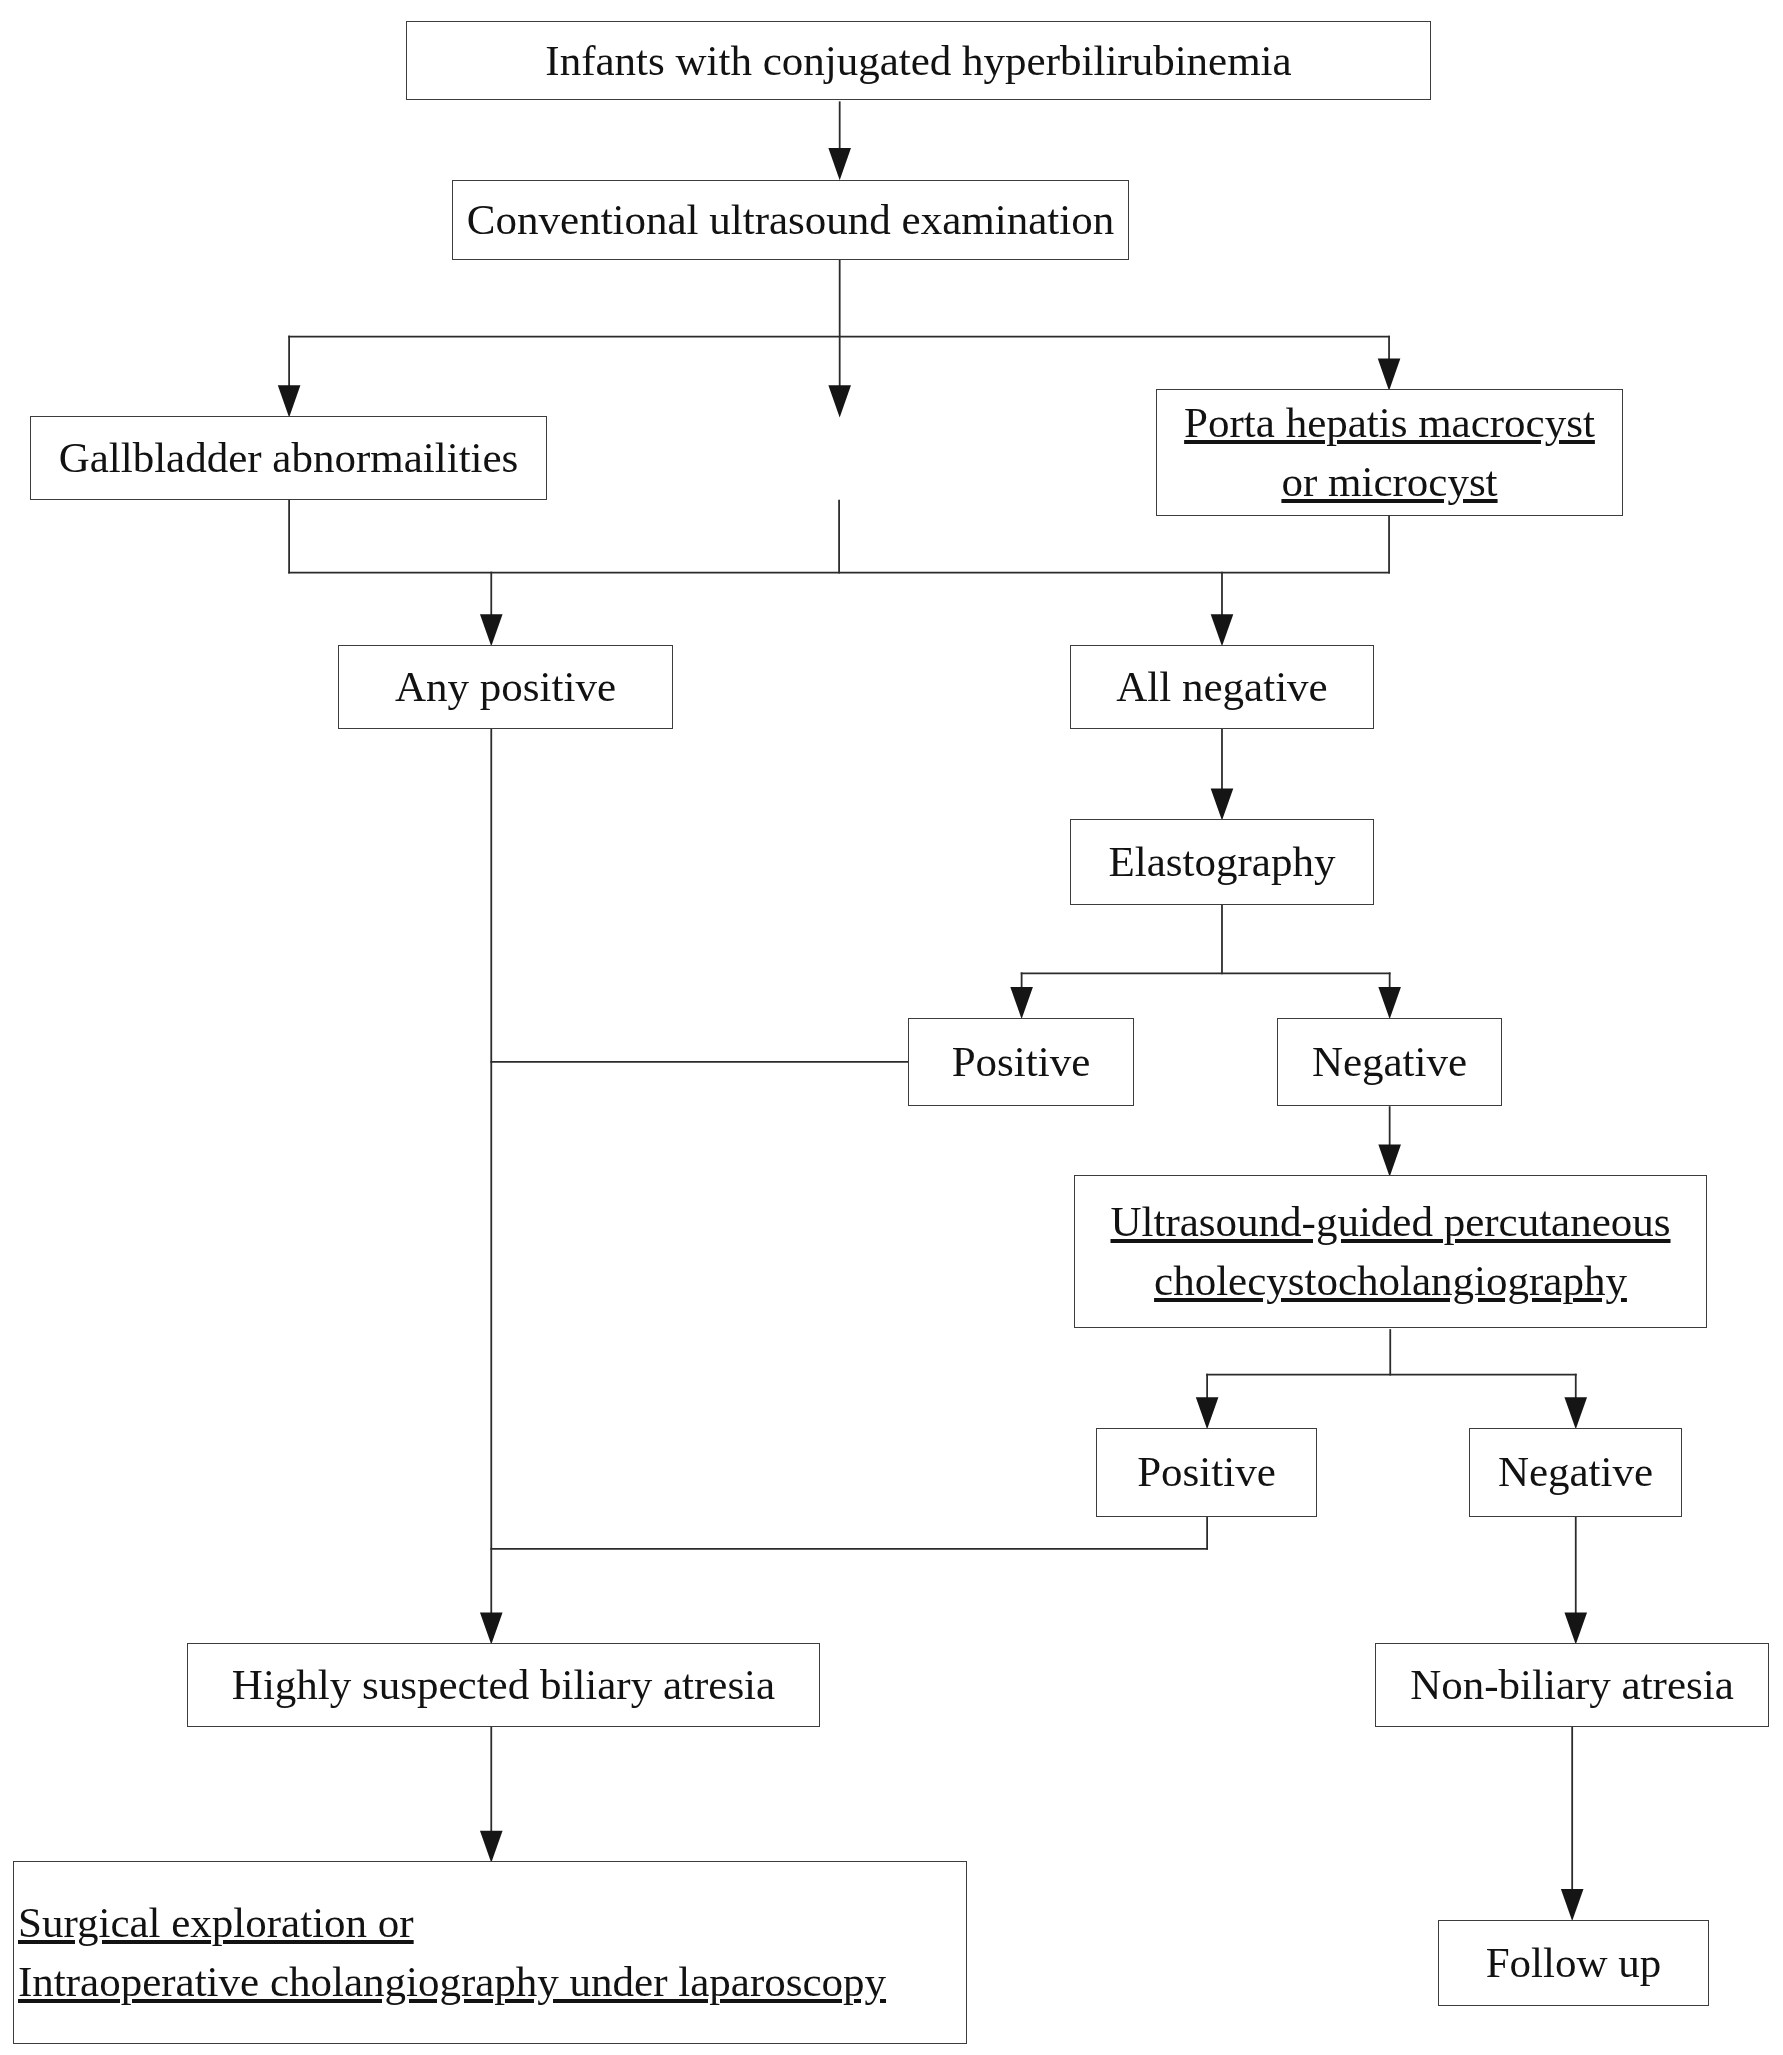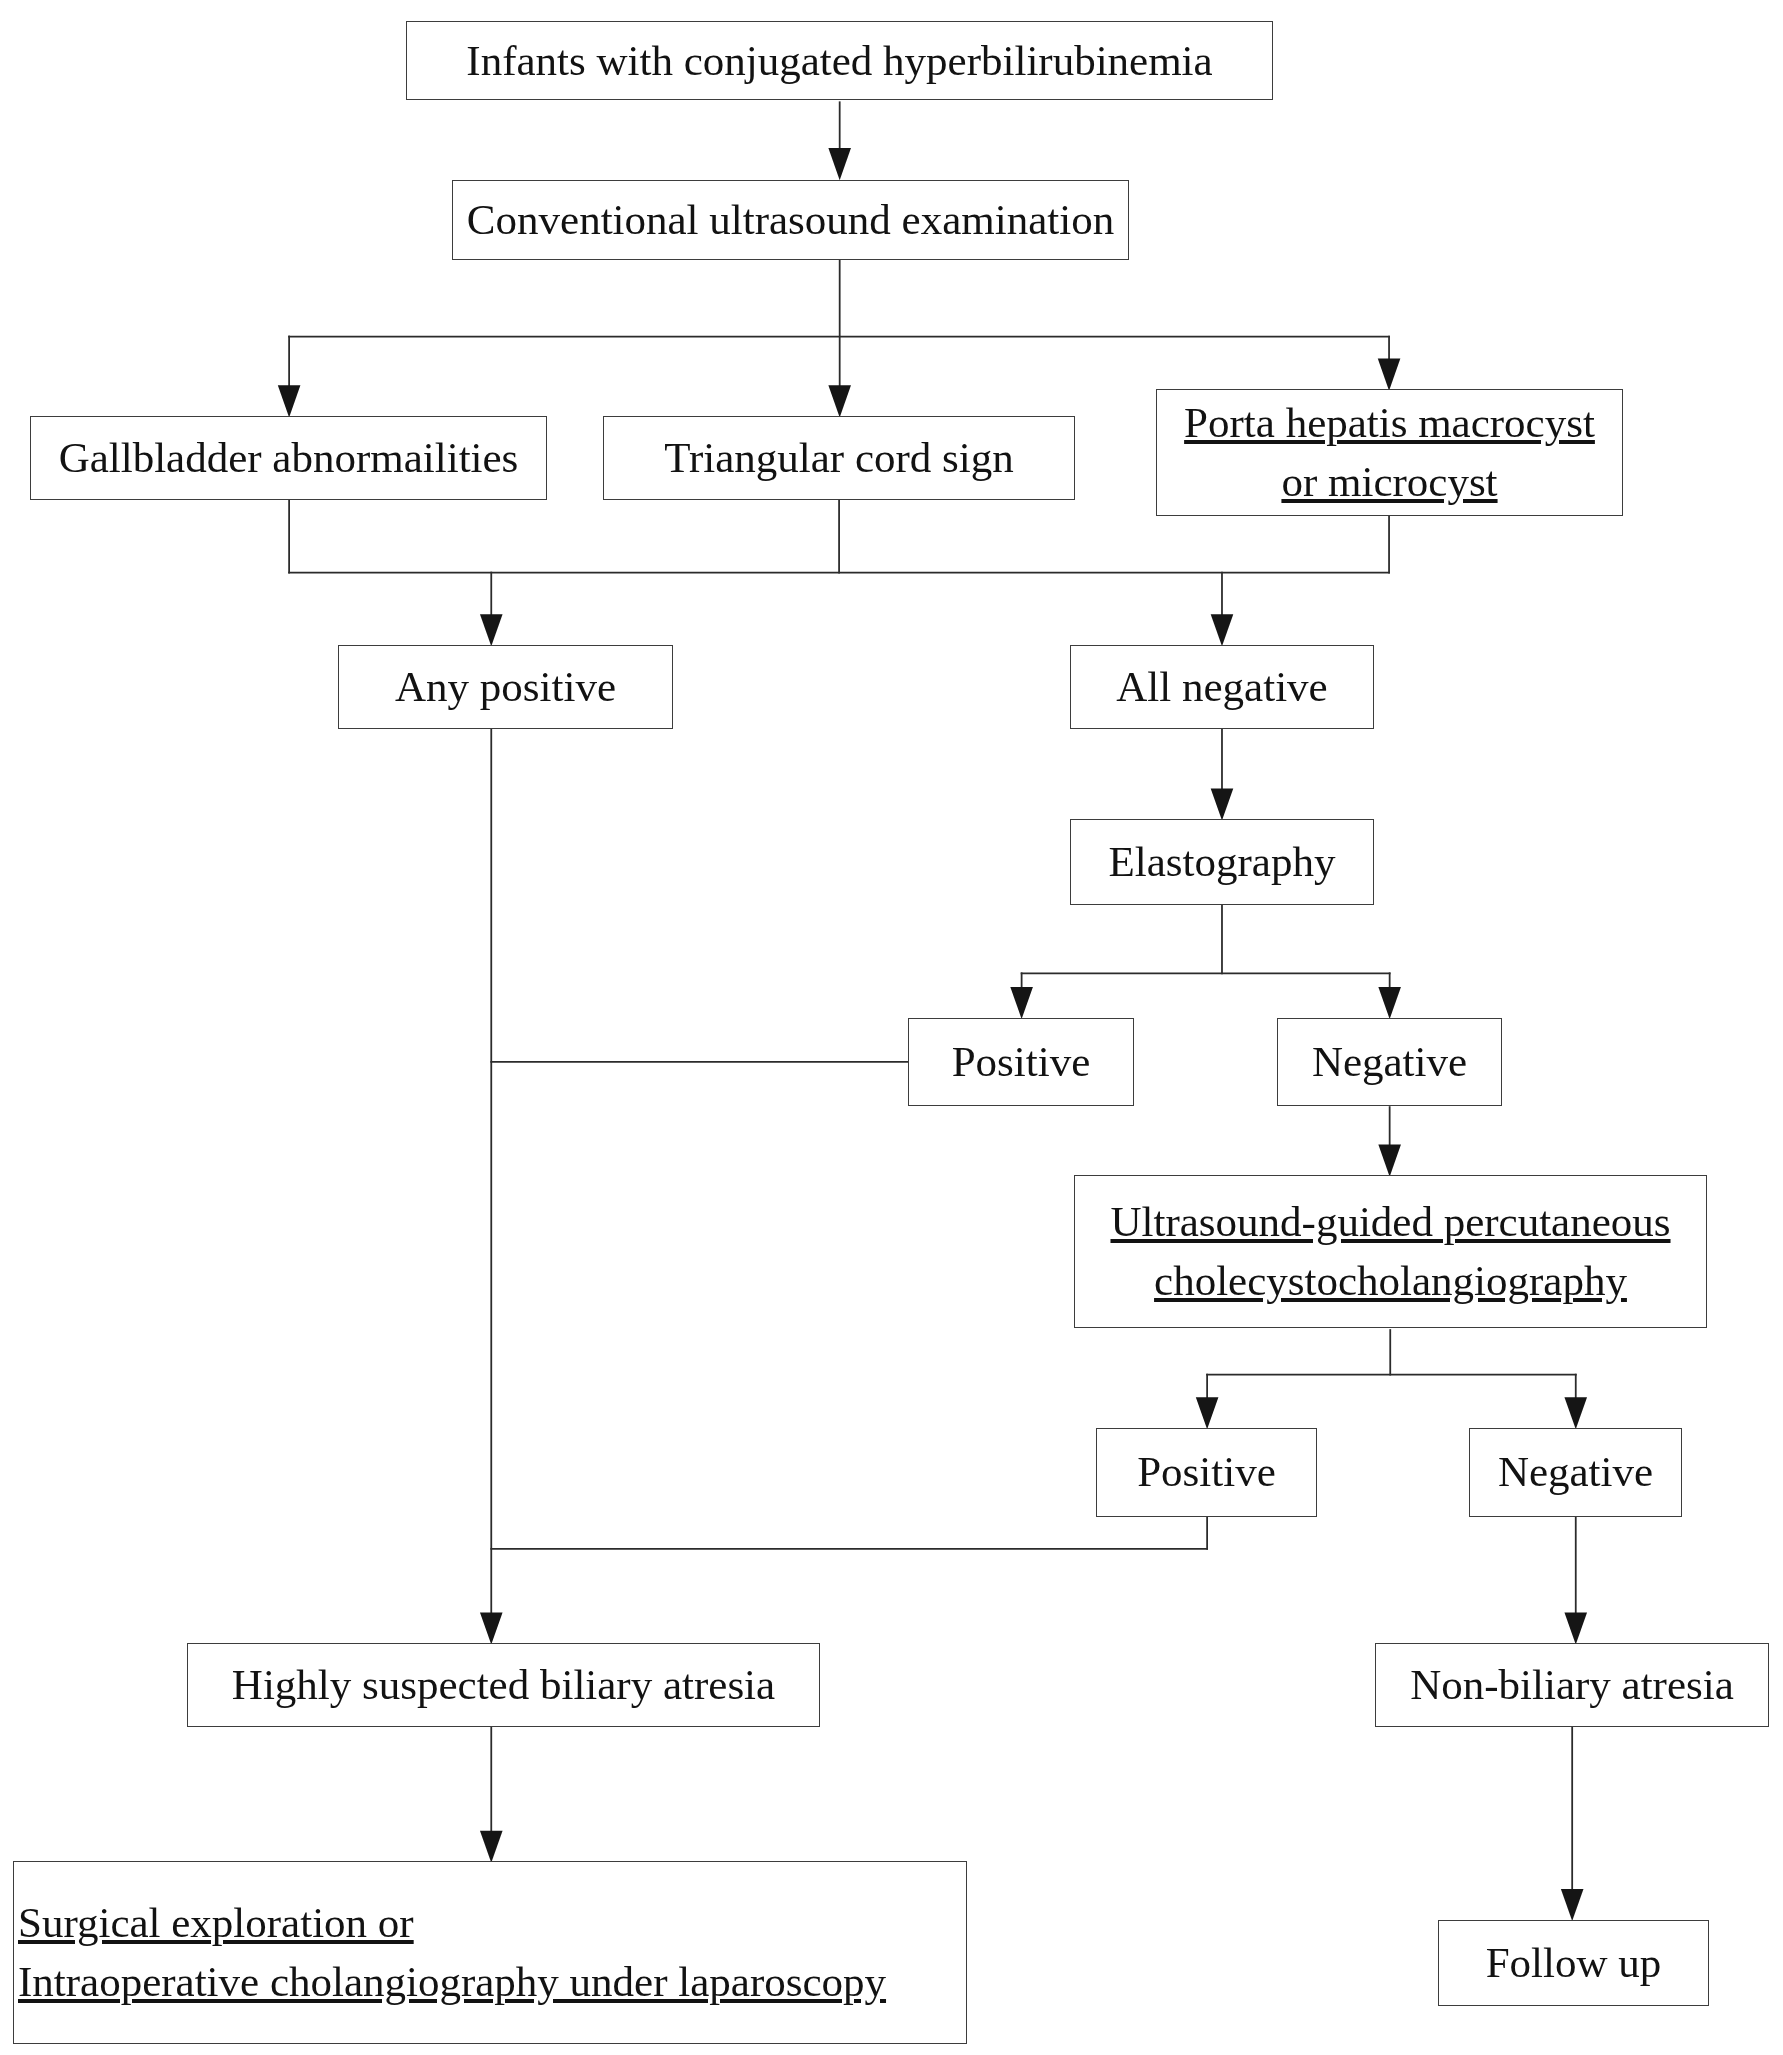--- a/index.html
+++ b/index.html
@@ -74,35 +74,32 @@
       <polygon points="2318,1925 2356,1925 2337,1979"></polygon>
       <polygon points="2011,2350 2049,2350 2030,2404"></polygon>
       <polygon points="2631,2350 2669,2350 2650,2404"></polygon>
       <polygon points="807,2712 845,2712 826,2766"></polygon>
       <polygon points="2631,2712 2669,2712 2650,2766"></polygon>
       <polygon points="807,3079 845,3079 826,3133"></polygon>
       <polygon points="2625,3177 2663,3177 2644,3231"></polygon>
     </g>
   </svg>
 
-  <div class="node" style="left:406px;top:21.4px;width:867px;height:79px">
+  <div class="node" style="left:406px;top:21.4px;width:1025px;height:79px">
     <span>Infants with conjugated hyperbilirubinemia</span>
   </div>
 
   <div class="node" style="left:452px;top:180px;width:677px;height:80px">
     <span>Conventional ultrasound examination</span>
   </div>
 
   <div class="node" style="left:30px;top:416px;width:517px;height:84px">
     <span>Gallbladder abnormailities</span>
   </div>
 
-  <div class="node" style="left:603px;top:416px;width:472px;height:84px">
-    <span>Triangular cord sign</span>
-  </div>
 
   <div class="node" style="left:1156px;top:389px;width:467px;height:127px">
     <div class="stack">
       <span>Porta hepatis macrocyst</span>
       <span>or microcyst</span>
     </div>
   </div>
 
   <div class="node" style="left:338px;top:645px;width:335px;height:84px">
     <span>Any positive</span>

